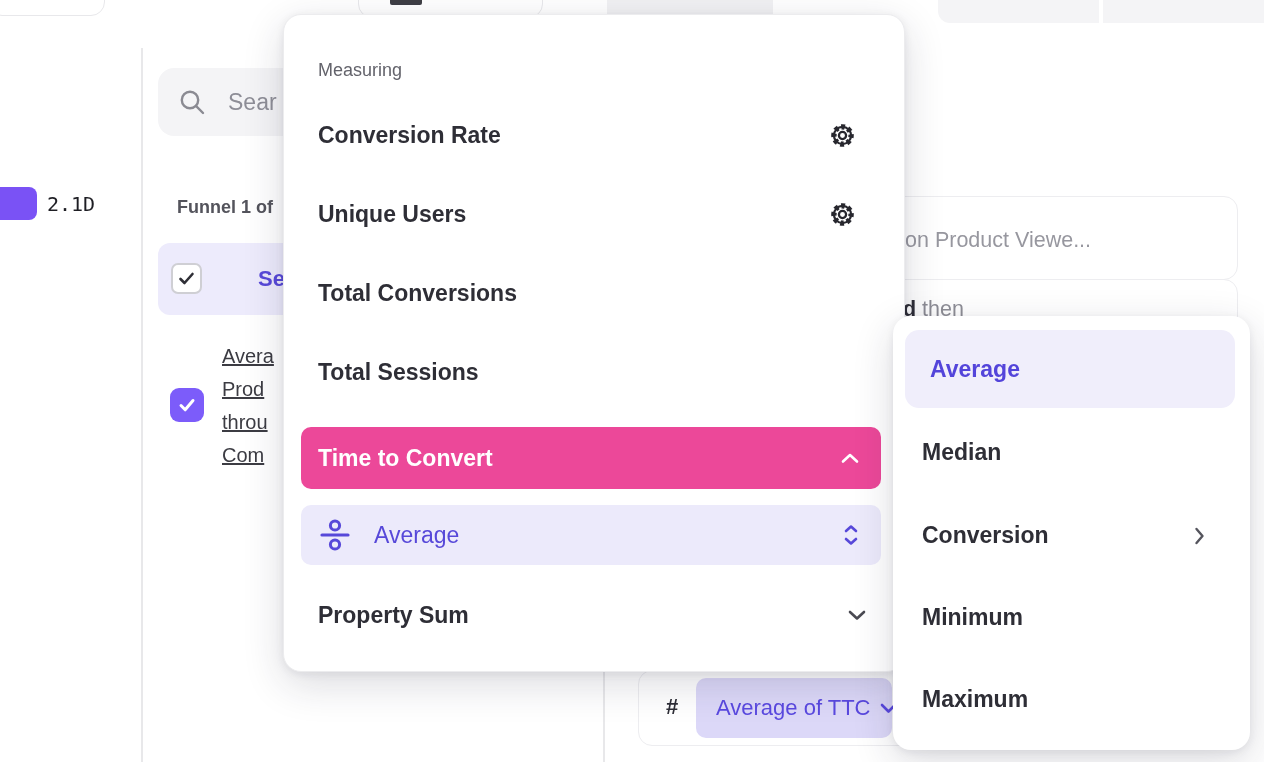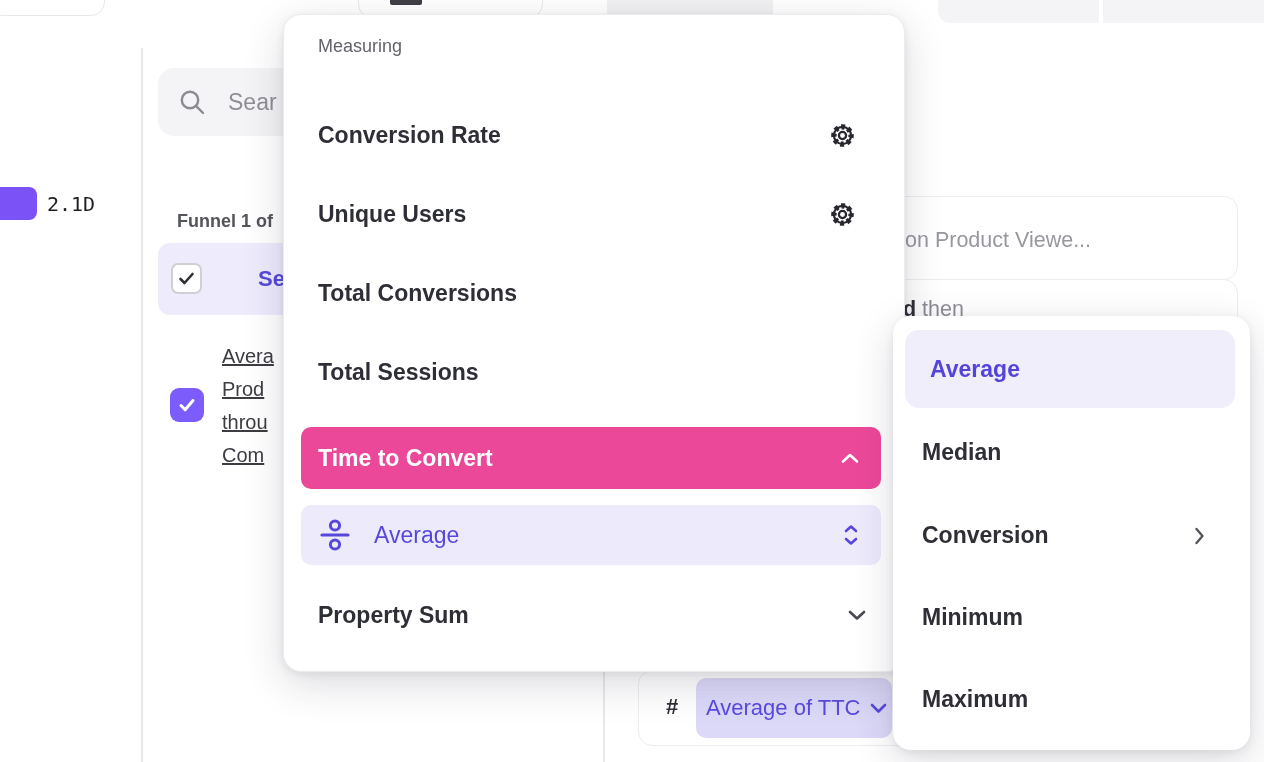--- a/index.html
+++ b/index.html
@@ -27,21 +27,21 @@
   .cb-white{background:#fff;border:2px solid #cfcfd4;}
   .cb-purple{background:#7c5cfa;border-radius:9px;}
   .sel-label{color:#5849d9;font-size:22px;font-weight:700;}
   .step-text{color:#3c3c43;font-size:20px;font-weight:500;line-height:33px;white-space:pre-line;}
   
   .r-card{background:#fff;border:1.5px solid #ededf0;border-radius:14px;box-sizing:border-box;}
   .r-card-text{color:#97979f;font-size:21.5px;font-weight:500;}
   .then-dark{color:#2f2f37;font-size:21.5px;font-weight:600;}
   .then-gray{color:#8e8e96;font-size:21.5px;font-weight:500;}
   .hash{color:#2e2e36;font-size:22px;font-weight:600;}
-  .metric-pill{background:#dcd8f8;border-radius:10px;display:flex;align-items:center;padding-left:10px;box-sizing:border-box;gap:10px;}
+  .metric-pill{background:#dcd8f8;border-radius:10px;display:flex;align-items:center;padding-left:20px;box-sizing:border-box;gap:10px;}
   .metric-text{color:#5a49e0;font-size:22px;font-weight:500;white-space:nowrap;}
   
   .panel{background:#fff;border-radius:18px;box-shadow:0 12px 40px rgba(30,30,55,.16),0 2px 8px rgba(30,30,55,.08);}
   .panel-main{border:1px solid #ececee;}
   .menu-title{color:#63636b;font-size:18px;font-weight:500;}
   .menu-item{color:#2e2e36;font-size:23px;font-weight:600;white-space:nowrap;}
   .row-selected{background:#ec4899;border-radius:10px;display:flex;align-items:center;justify-content:space-between;padding:0 22px 0 17px;box-sizing:border-box;}
   .row-selected .menu-item{color:#fff;}
   .row-sub{background:#eceafb;border-radius:10px;display:flex;align-items:center;padding:0 20px 0 17px;box-sizing:border-box;}
   .row-sub .menu-item{color:#5748d9;font-weight:500;}
@@ -71,21 +71,21 @@
   <div class="abs searchbox" style="left:158px;top:68px;width:226px;height:68px;">
     <span class="icon">
       <svg width="28" height="28" viewBox="0 0 28 28" fill="none">
           <circle cx="12" cy="12" r="8.2" stroke="#8a8a92" stroke-width="2.4"></circle>
           <line x1="18.2" y1="18.2" x2="25" y2="25" stroke="#8a8a92" stroke-width="2.4" stroke-linecap="round"></line>
         </svg>
     </span>
     <span class="search-ph">Sear</span>
   </div>
 
-  <div class="abs funnel-label" style="left:177px;top:211px;">Funnel 1 of</div>
+  <div class="abs funnel-label" style="left:177px;top:197px;">Funnel 1 of</div>
 
   <div class="abs sel-row" style="left:158px;top:243px;width:210px;height:72px;"></div>
   <div class="abs cb cb-white" style="left:171px;top:263px;width:31px;height:31px;">
     <svg width="19" height="19" viewBox="0 0 19 19">
         <polyline points="3.5,10 7.5,14 15.5,5" fill="none" stroke="#2f2f36" stroke-width="2.6" stroke-linecap="round" stroke-linejoin="round"></polyline>
       </svg>
   </div>
   <div class="abs sel-label" style="left:222px;top:266px;margin-left:36px;">Selec</div>
 
   <div class="abs cb cb-purple" style="left:170px;top:388px;width:34px;height:34px;">
@@ -112,21 +112,21 @@
     <span class="metric-text">Average of TTC</span>
     <span class="icon">
       <svg width="17" height="11" viewBox="0 0 17 11">
           <polyline points="2,2 8.5,8.5 15,2" fill="none" stroke="#5a49e0" stroke-width="2.6" stroke-linecap="round" stroke-linejoin="round"></polyline>
         </svg>
     </span>
   </div>
 
   <div class="abs panel panel-main" style="left:283px;top:14px;width:620px;height:656px;"></div>
 
-  <div class="abs menu-title" style="left:318px;top:36px;">Measuring</div>
+  <div class="abs menu-title" style="left:318px;top:60px;">Measuring</div>
 
   <div class="abs menu-item" style="left:318px;top:122px;">Conversion Rate</div>
   <div class="abs icon" style="left:828px;top:121px;">
     <svg width="29" height="29" viewBox="0 0 29 29" fill="none">
         <circle cx="14.5" cy="14.5" r="8.6" stroke="#27272e" stroke-width="5.4" stroke-dasharray="3.6 3.15" stroke-dashoffset="1.5"></circle>
         <circle cx="14.5" cy="14.5" r="8.6" stroke="#27272e" stroke-width="2.2"></circle>
         <circle cx="14.5" cy="14.5" r="3.6" stroke="#27272e" stroke-width="2.3"></circle>
       </svg>
   </div>
 

